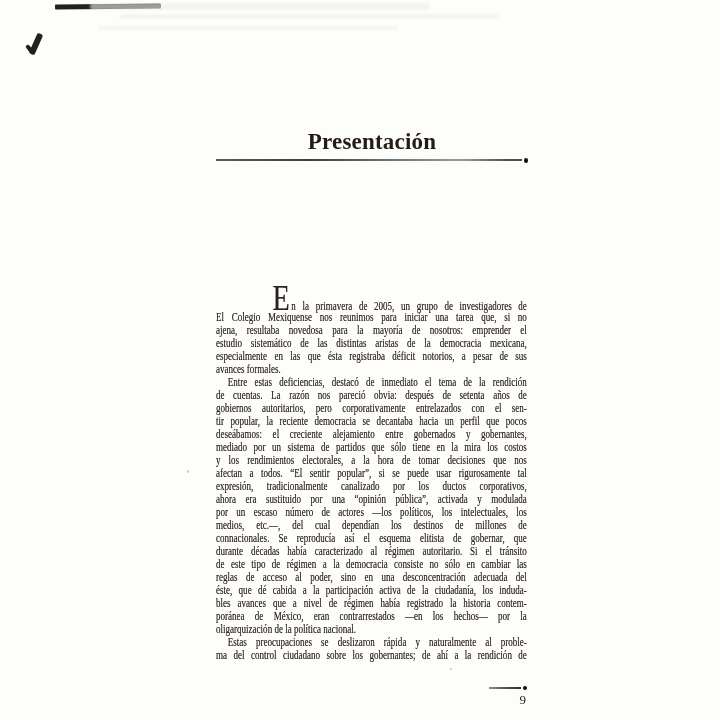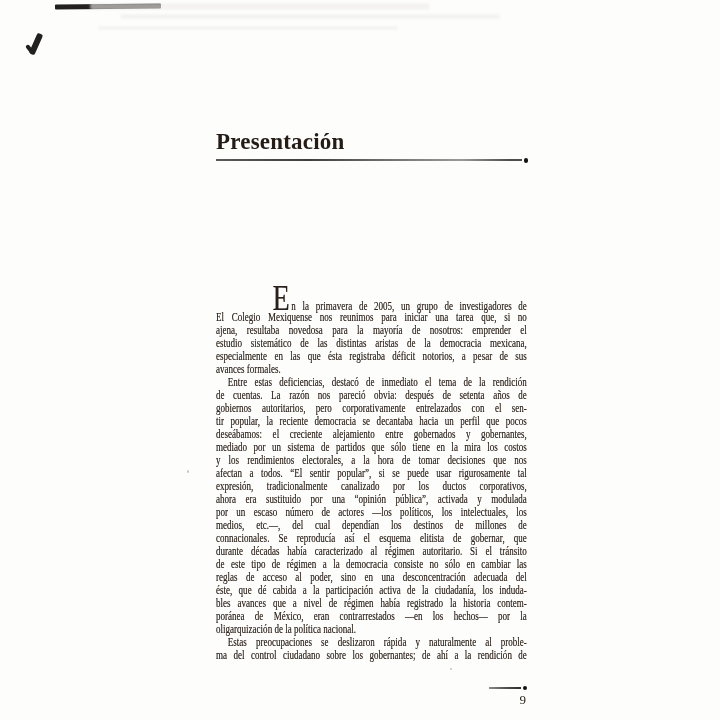--- a/index.html
+++ b/index.html
@@ -43,20 +43,21 @@
     left: 216px; top: 130px;
     width: 312px;
   }
   h1.title {
     margin: 0;
     font-size: 23px;
     line-height: 23px;
     font-weight: bold;
     color: #241c15;
     letter-spacing: 0.2px;
+    text-align: center;
   }
   .rule { display: flex; align-items: center; }
   .title-rule { margin-top: 5px; }
   .rule .rule-line {
     flex: 1; height: 1.6px;
     background: linear-gradient(90deg, #5a5a5a 0%, #3f3f3f 30%, #6e6e6e 55%, #9a9a9a 80%, #4d4d4d 96%);
   }
   .rule .rule-dot {
     width: 4.5px; height: 4.5px; border-radius: 50%;
     background: #141414; margin-left: 2px; flex: none;

